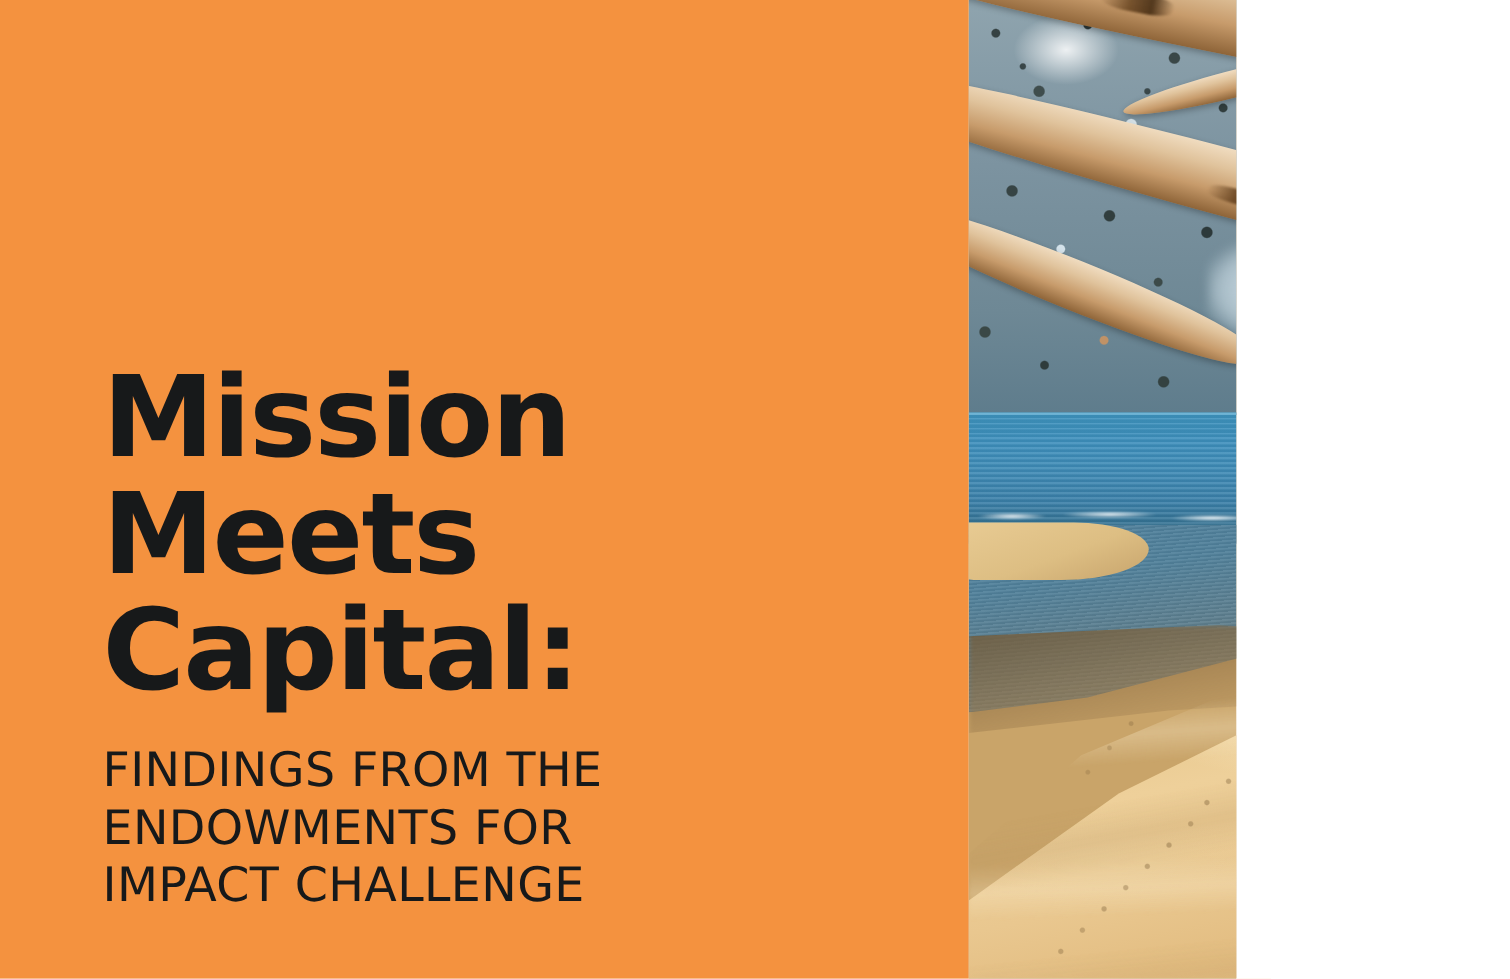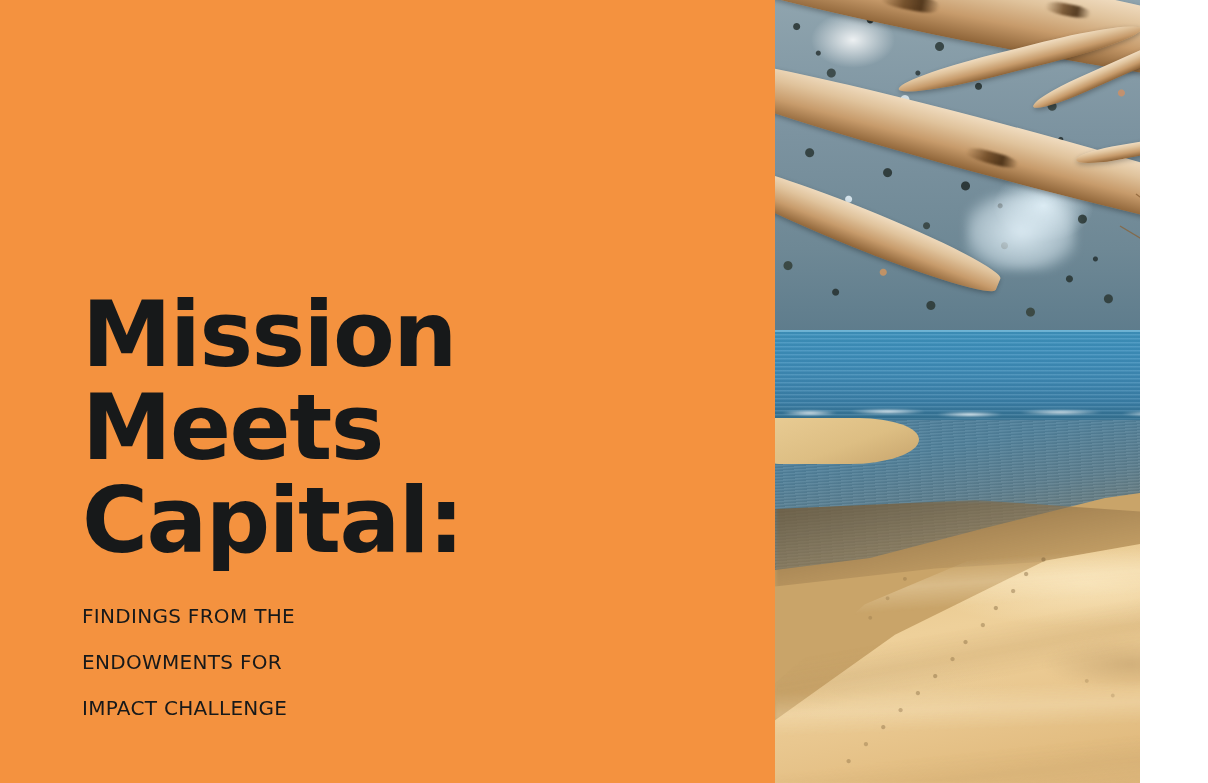--- a/index.html
+++ b/index.html
@@ -5,21 +5,21 @@
 <style>
   * { margin:0; padding:0; box-sizing:border-box; }
   html, body {
     width:1208px; height:783px;
     overflow:hidden;
     background:#ffffff;
     font-family:"Liberation Sans", sans-serif;
   }
   .slide {
     position:relative;
-    width:1140px; height:783px;
+    width:989px; height:783px;
     display:flex;
     overflow:hidden;
   }
 
   
   .left-panel {
     position:relative;
     width:775px; height:783px;
     background:#F4923F;
     flex:0 0 775px;
@@ -36,21 +36,21 @@
     font-size:90px;
     line-height:93px;
     letter-spacing:-1.5px;
     color:#17191A;
     white-space:pre-line;
   }
   .subtitle {
     margin-top:26px;
     font-family:"DejaVu Sans", sans-serif;
     font-weight:400;
-    font-size:20px;
+    font-size:38px;
     line-height:46px;
     letter-spacing:0.3px;
     color:#17191A;
     text-transform:uppercase;
     white-space:pre-line;
   }
 
   
   .photo-panel {
     position:relative;

